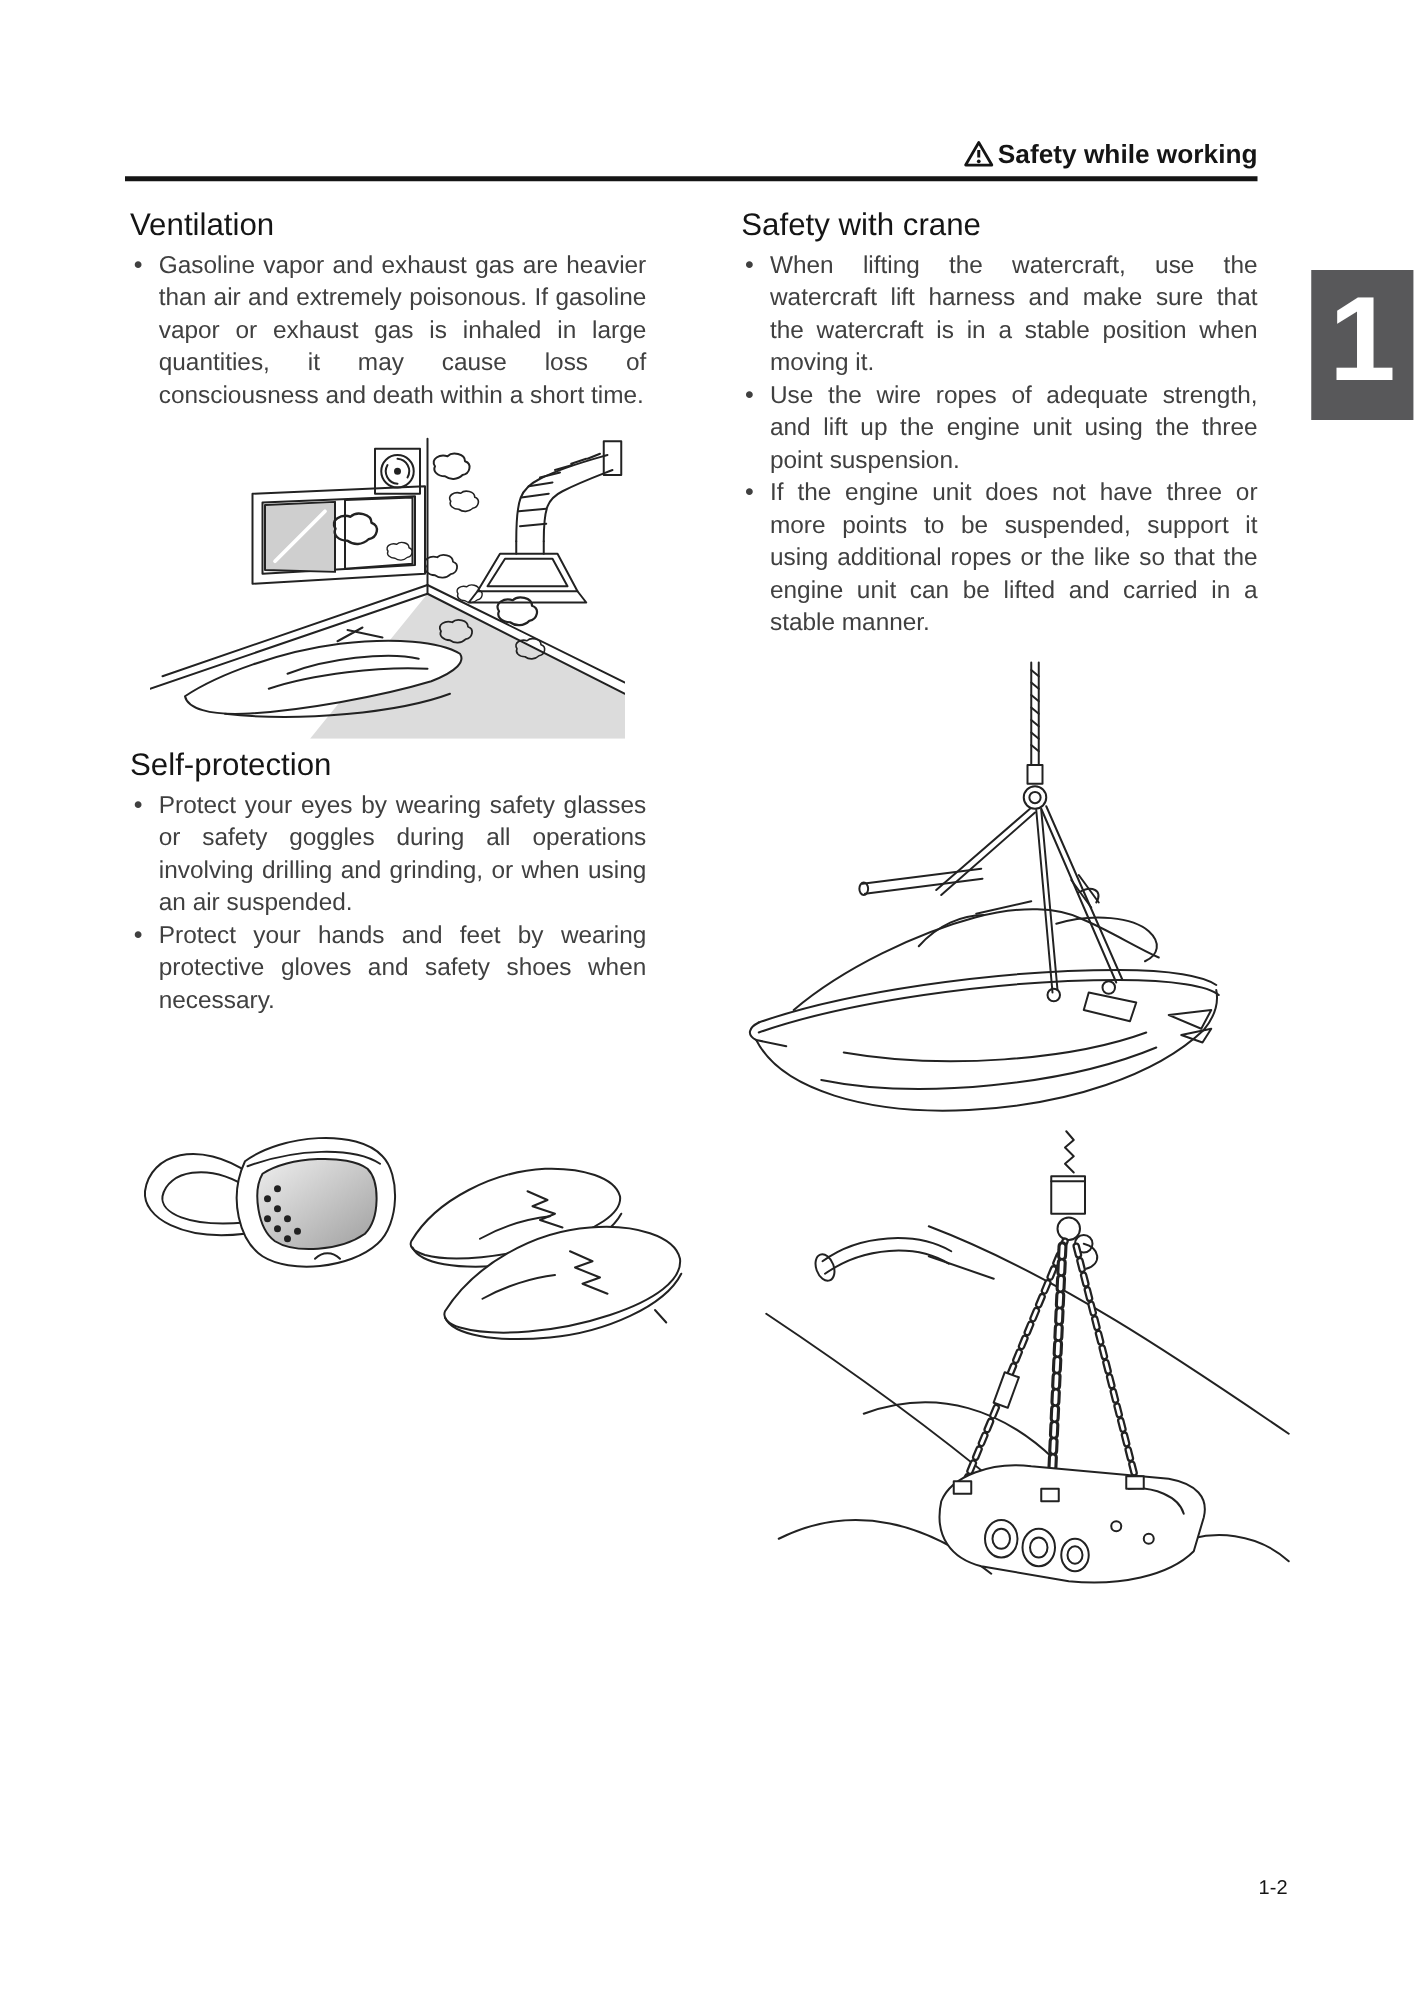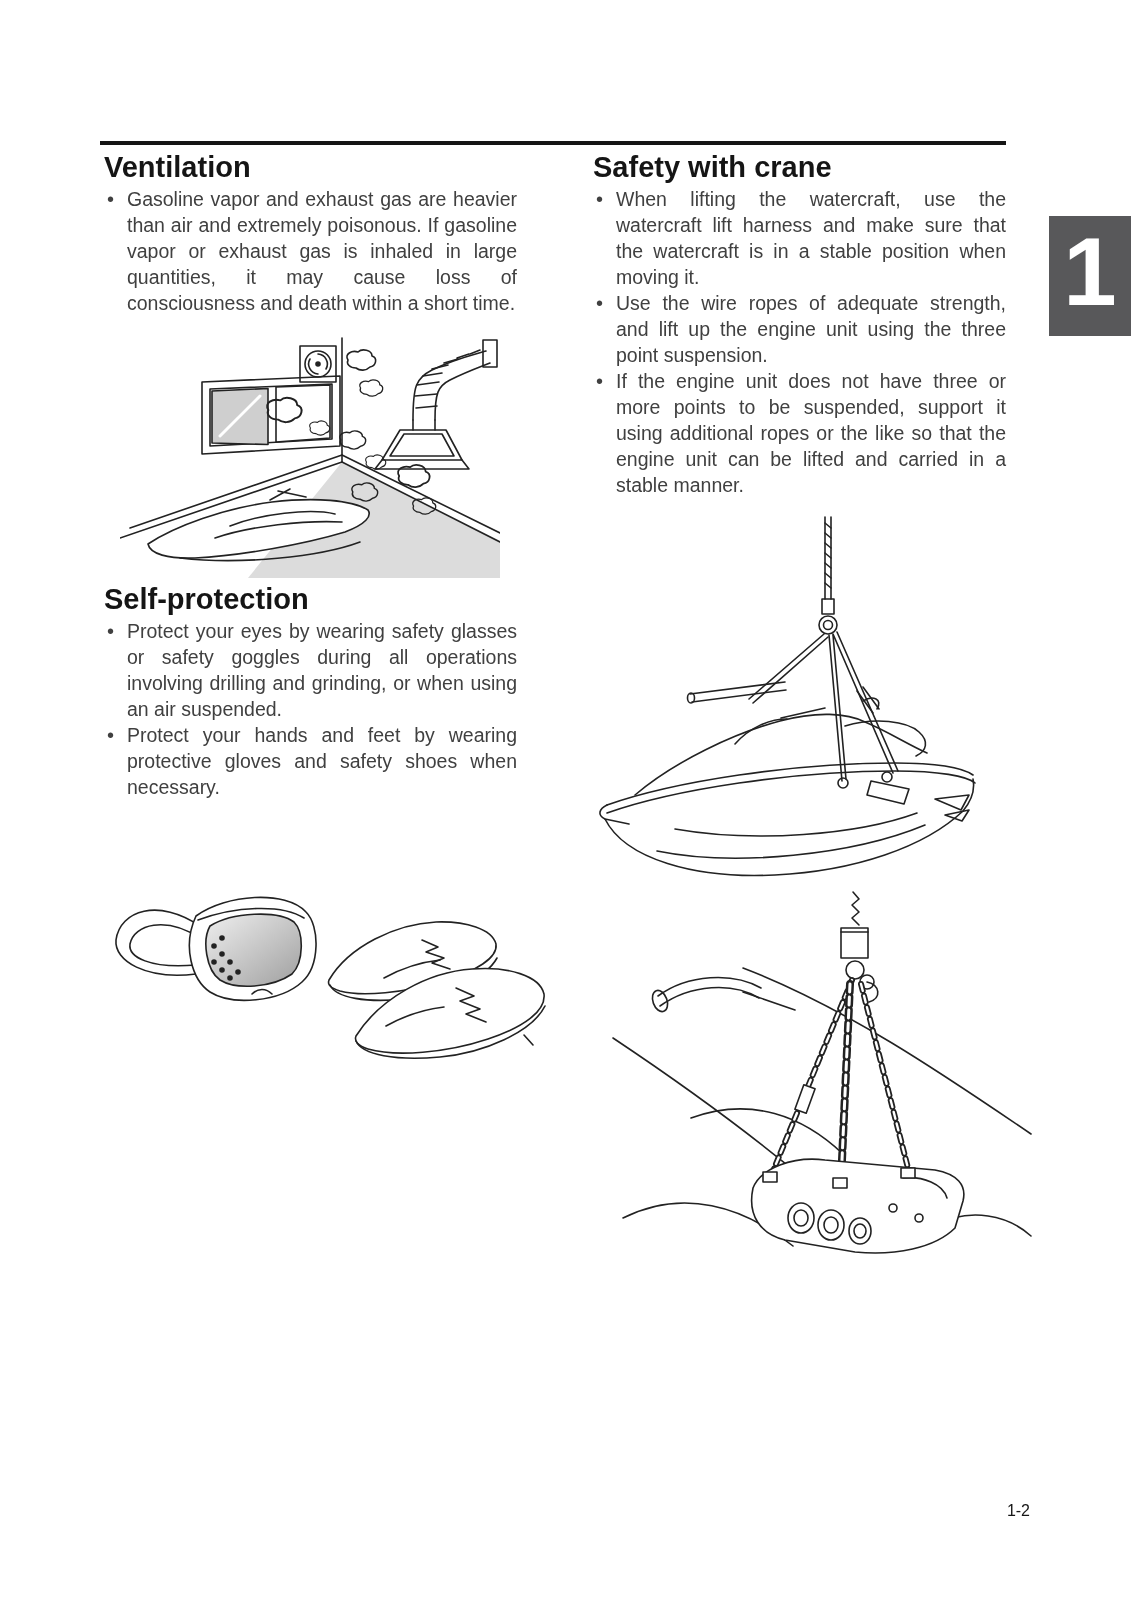--- a/index.html
+++ b/index.html
@@ -25,21 +25,21 @@
   }
   .chapter-tab span {
     color:#ffffff; font-size:96px; font-weight:bold; line-height:1;
     transform:translateY(-4px);
   }
   
   .col { position:absolute; top:150px; width:413px; }
   .col-left  { left:104px; }
   .col-right { left:593px; }
   h2.section-heading {
-    font-size:29px; font-weight:bold; margin:4px 0 5px 0; line-height:27px;
+    font-size:25px; font-weight:normal; margin:17px 0 5px 0; line-height:27px;
   }
   h2.mt { margin-top:7px; }
   ul.bullet-list { list-style:none; margin:0; padding:0; }
   ul.bullet-list li {
     position:relative; padding-left:23px; font-size:19.5px; line-height:26px;
     text-align:justify; color:#404040;
   }
   ul.bullet-list li::before {
     content:"\2022"; position:absolute; left:3px; top:0; font-size:20px;
   }
@@ -55,20 +55,27 @@
   .page-number {
     position:absolute; left:950px; top:1502px; width:80px;
     text-align:right; font-size:16px;
   }
 </style>
 </head>
 <body>
 
 <div class="page">
 
+  <div class="header-title">
+    <svg class="warn-icon" width="24" height="22" viewBox="0 0 24 22">
+      <path d="M12,2 L22.5,20 H1.5 Z" fill="none" stroke="#151515" stroke-width="2.2" stroke-linejoin="round"></path>
+      <line x1="12" y1="8" x2="12" y2="14" stroke="#151515" stroke-width="2.4"></line>
+      <circle cx="12" cy="17" r="1.5" fill="#151515"></circle>
+    </svg><span>Safety while working</span>
+  </div>
   <div class="header-rule"></div>
 
   <div class="chapter-tab">
     <span>1</span>
   </div>
 
   <div class="col col-left">
 
     <h2 class="section-heading">Ventilation</h2>
     <ul class="bullet-list">

